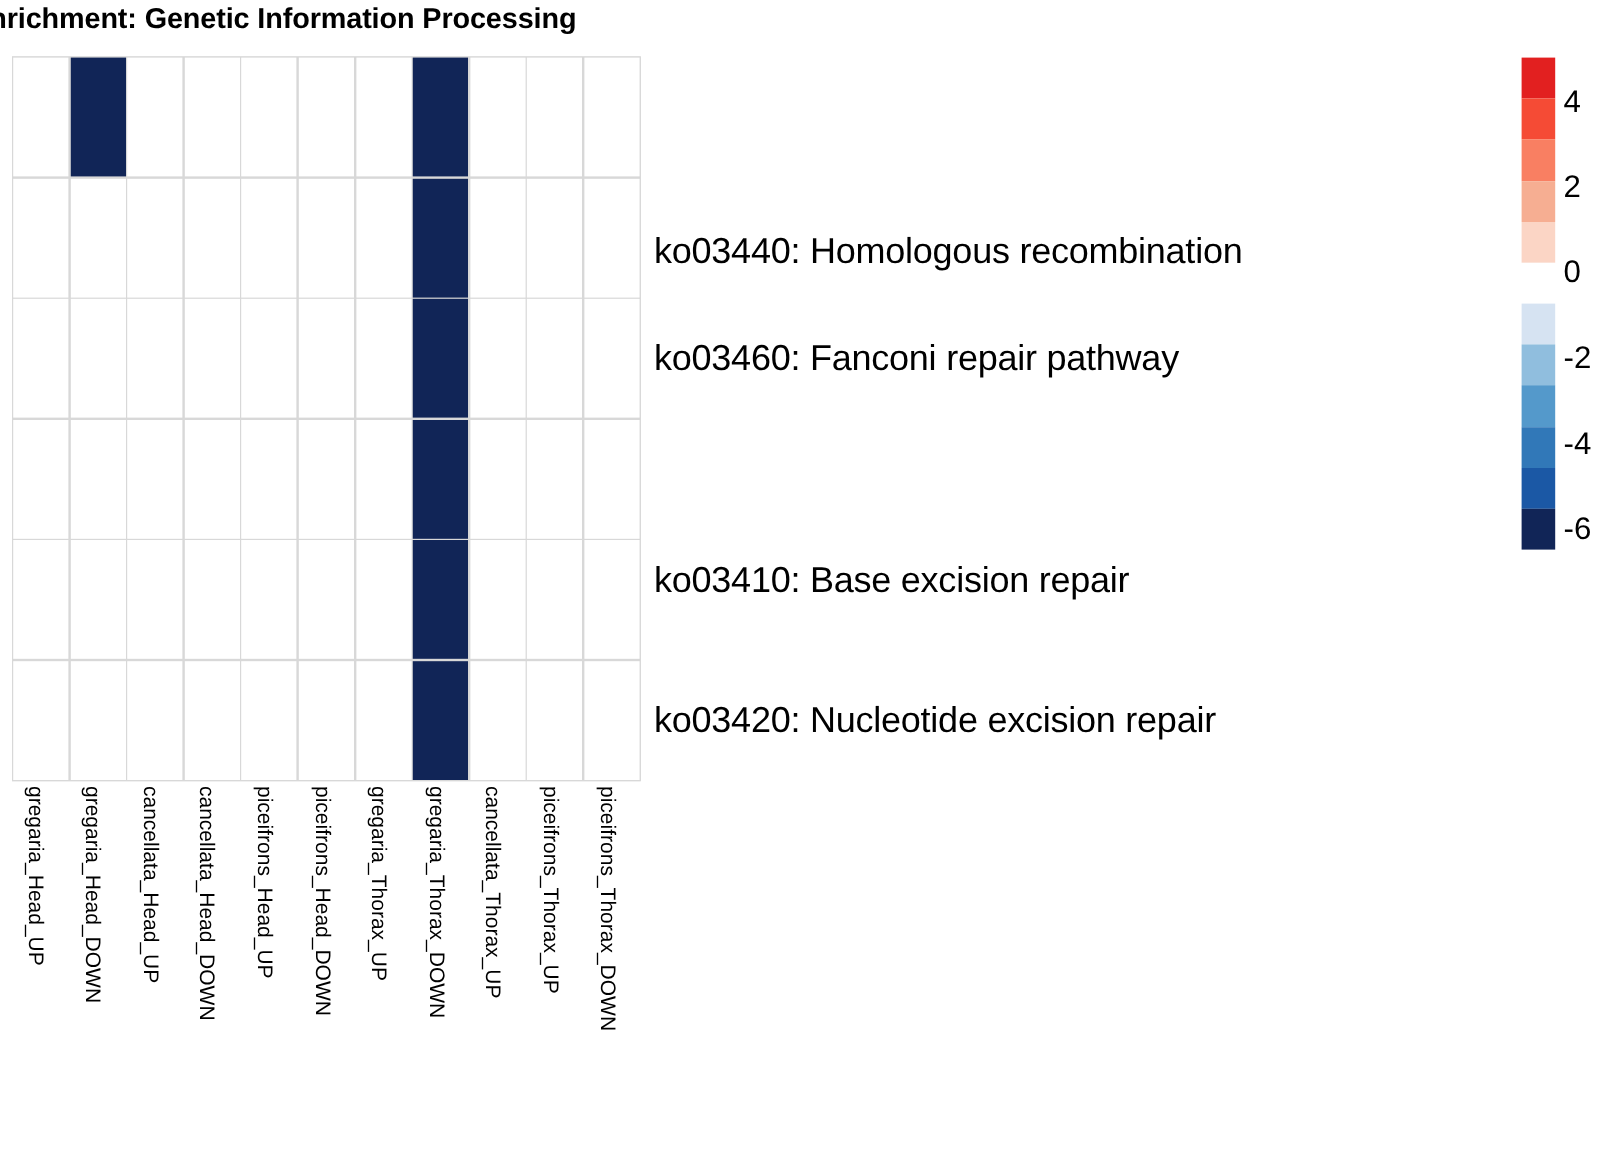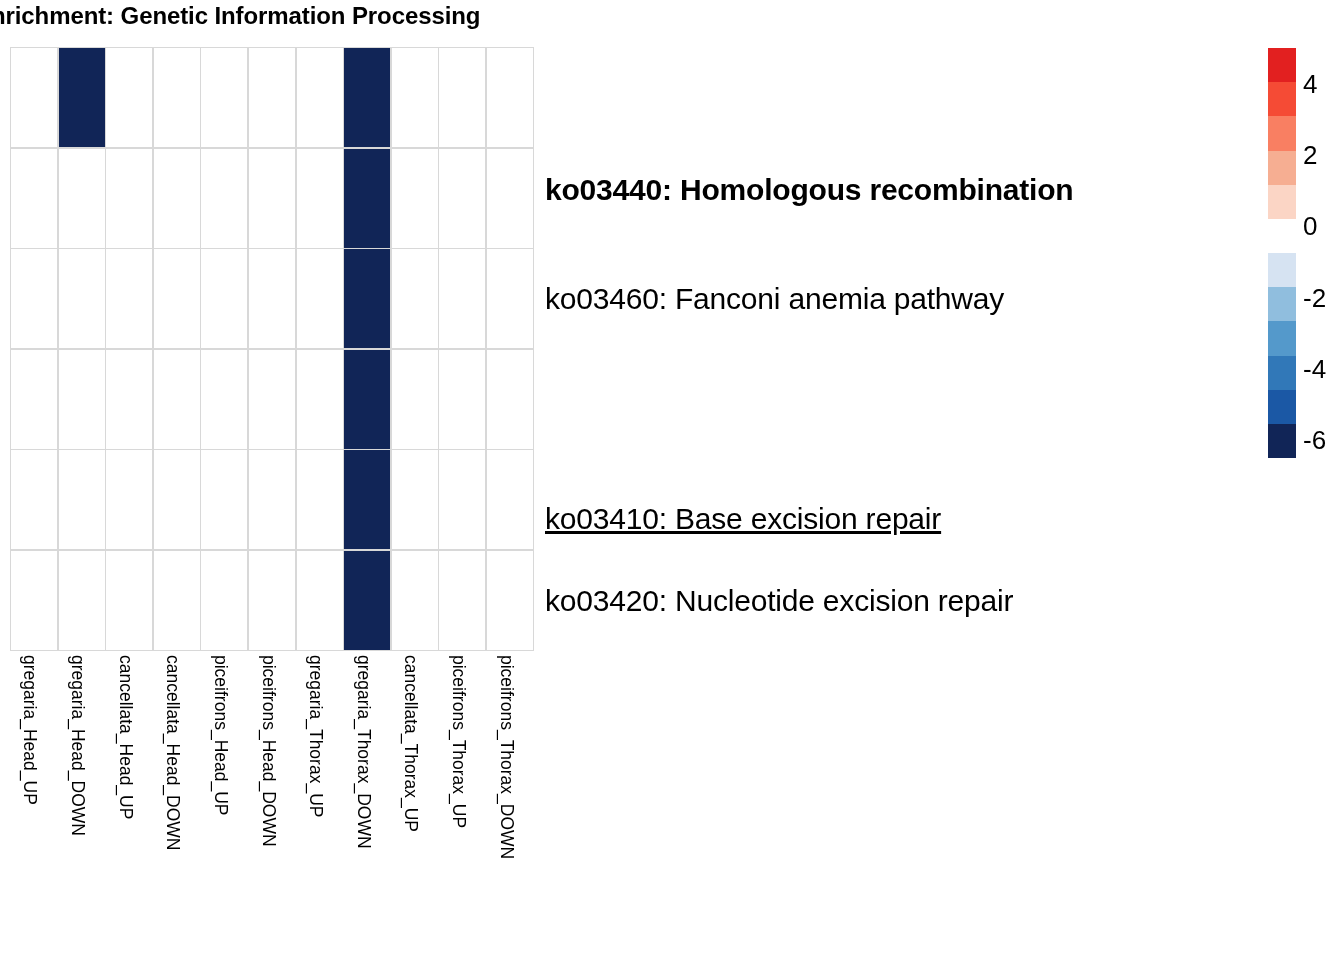--- a/index.html
+++ b/index.html
@@ -178,23 +178,23 @@
     <div class="hm-cell" style="background: rgb(255, 255, 255);"></div>
     <div class="hm-cell" style="background: rgb(255, 255, 255);"></div>
     <div class="hm-cell" style="background: rgb(255, 255, 255);"></div>
     <div class="hm-cell" style="background: rgb(17, 37, 87);"></div>
     <div class="hm-cell" style="background: rgb(255, 255, 255);"></div>
     <div class="hm-cell" style="background: rgb(255, 255, 255);"></div>
     <div class="hm-cell" style="background: rgb(255, 255, 255);"></div>
   </div>
 
 <div id="row-labels">
-    <div class="row-label" style="top: 93px; font-weight: bold;">ko03440: Homologous recombination</div>
-    <div class="row-label" style="top: 201.333px;">ko03460: Fanconi anemia pathway</div>
-    <div class="row-label" style="top: 422px; text-decoration: underline;">ko03410: Base excision repair</div>
+    <div class="row-label" style="top: 113px;">ko03440: Homologous recombination</div>
+    <div class="row-label" style="top: 201.333px;">ko03460: Fanconi repair pathway</div>
+    <div class="row-label" style="top: 387px;">ko03410: Base excision repair</div>
     <div class="row-label" style="top: 503.333px;">ko03420: Nucleotide excision repair</div>
   </div>
 
 <div id="col-labels">
     <div class="col-label" style="left: 30.3182px;">gregaria_Head_UP</div>
     <div class="col-label" style="left: 77.9545px;">gregaria_Head_DOWN</div>
     <div class="col-label" style="left: 125.591px;">cancellata_Head_UP</div>
     <div class="col-label" style="left: 173.227px;">cancellata_Head_DOWN</div>
     <div class="col-label" style="left: 220.864px;">piceifrons_Head_UP</div>
     <div class="col-label" style="left: 268.5px;">piceifrons_Head_DOWN</div>

